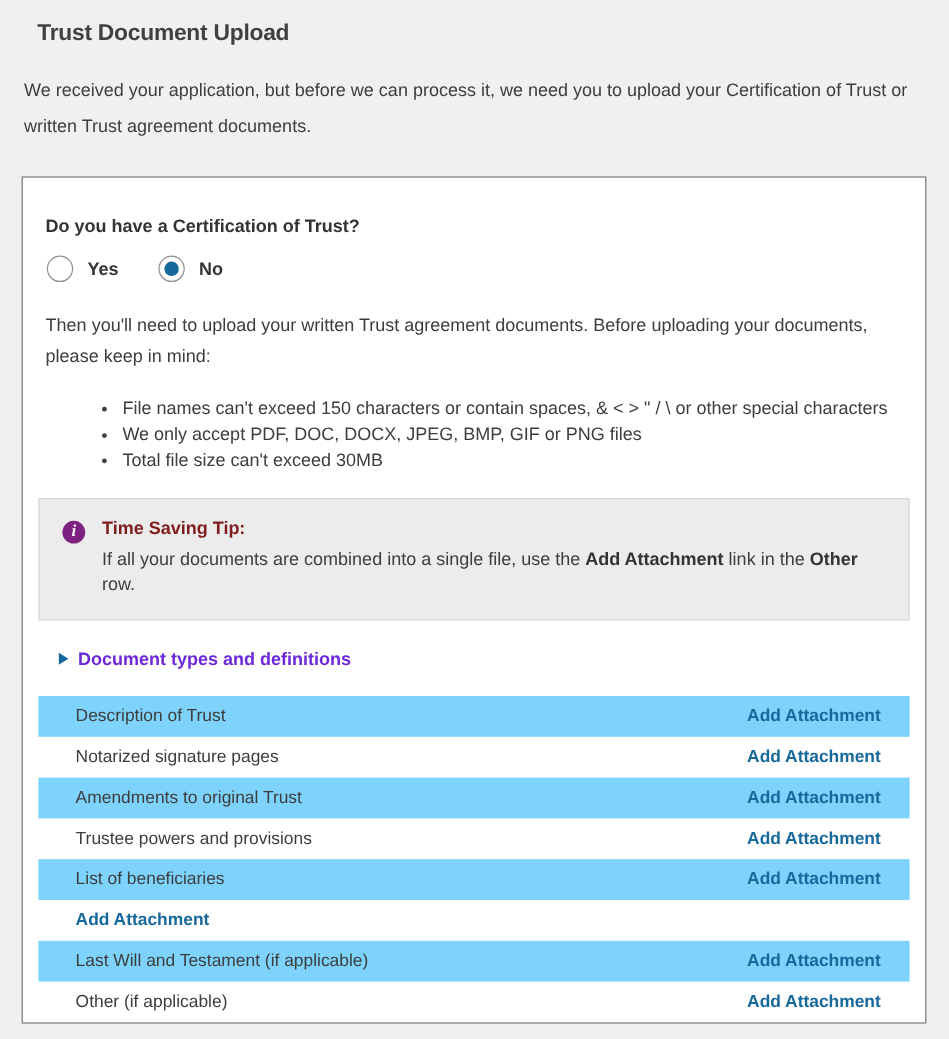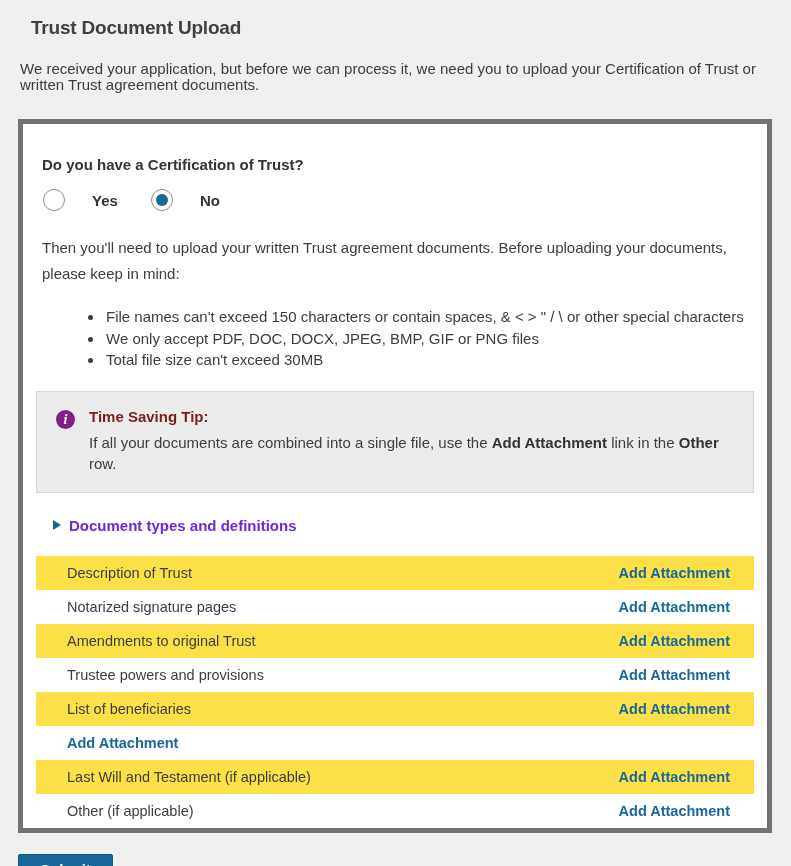--- a/index.html
+++ b/index.html
@@ -11,29 +11,29 @@
     color: #424242;
     overflow: hidden;
   }
   .page { padding: 12px 18px 0 18px; }
 
   .page-title {
     font-size: 19px; font-weight: 700; color: #404040;
     margin: 5px 0 0 13px; letter-spacing: -0.2px;
   }
   .intro {
-    font-size: 15px; line-height: 16px; color: #3d3d3d;
+    font-size: 15px; line-height: 30px; color: #3d3d3d;
     margin: 22px 0 0 2px; max-width: 740px;
   }
 
   .panel {
     margin-top: 26px;
     width: 754px;
     background: #ffffff;
-    border: 5px solid #737373;
+    border: 1px solid #737373;
     padding: 32px 13px 0 13px;
   }
 
   .question {
     font-size: 15px; font-weight: 700; color: #333333;
     margin: 0 0 0 6px;
   }
 
   .radio-row { display: flex; align-items: center; margin: 16px 0 0 7px; }
   .radio-option { display: flex; align-items: center; cursor: pointer; }
@@ -42,21 +42,21 @@
     width: 22px; height: 22px; border-radius: 50%;
     border: 1.5px solid #8e8e8e; background: #fff;
     display: flex; align-items: center; justify-content: center;
     flex: none;
   }
   .radio-dot {
     width: 12px; height: 12px; border-radius: 50%;
     background: #17699c; display: none;
   }
   .radio-option.selected .radio-dot { display: block; }
-  .radio-label { margin-left: 27px; font-size: 15px; font-weight: 700; color: #333; }
+  .radio-label { margin-left: 12px; font-size: 15px; font-weight: 700; color: #333; }
 
   .instructions {
     font-size: 15px; line-height: 26px; color: #3d3d3d;
     margin: 24px 0 0 6px; max-width: 710px;
   }
 
   ul.rules {
     margin: 19px 0 0 0; padding: 0 0 0 68px;
     font-size: 15px; color: #3d3d3d;
   }
@@ -95,21 +95,21 @@
     border-bottom: 5px solid transparent;
     margin-right: 8px; flex: none;
   }
 
   .doc-table { margin-top: 22px; }
   .doc-row {
     display: flex; justify-content: space-between; align-items: center;
     height: 34px; padding: 0 24px 0 31px;
     font-size: 14.5px; color: #3d3d3d;
   }
-  .doc-row.striped { background: #fde047; }
+  .doc-row.striped { background: #7dd3fc; }
   .row-label { white-space: nowrap; }
   .add-link {
     color: #17699c; font-weight: 700; font-size: 14.5px;
     text-decoration: none; cursor: pointer; white-space: nowrap;
   }
 
   .submit-btn {
     margin: 21px 0 0 0;
     display: inline-block;
     background: #16689a;

